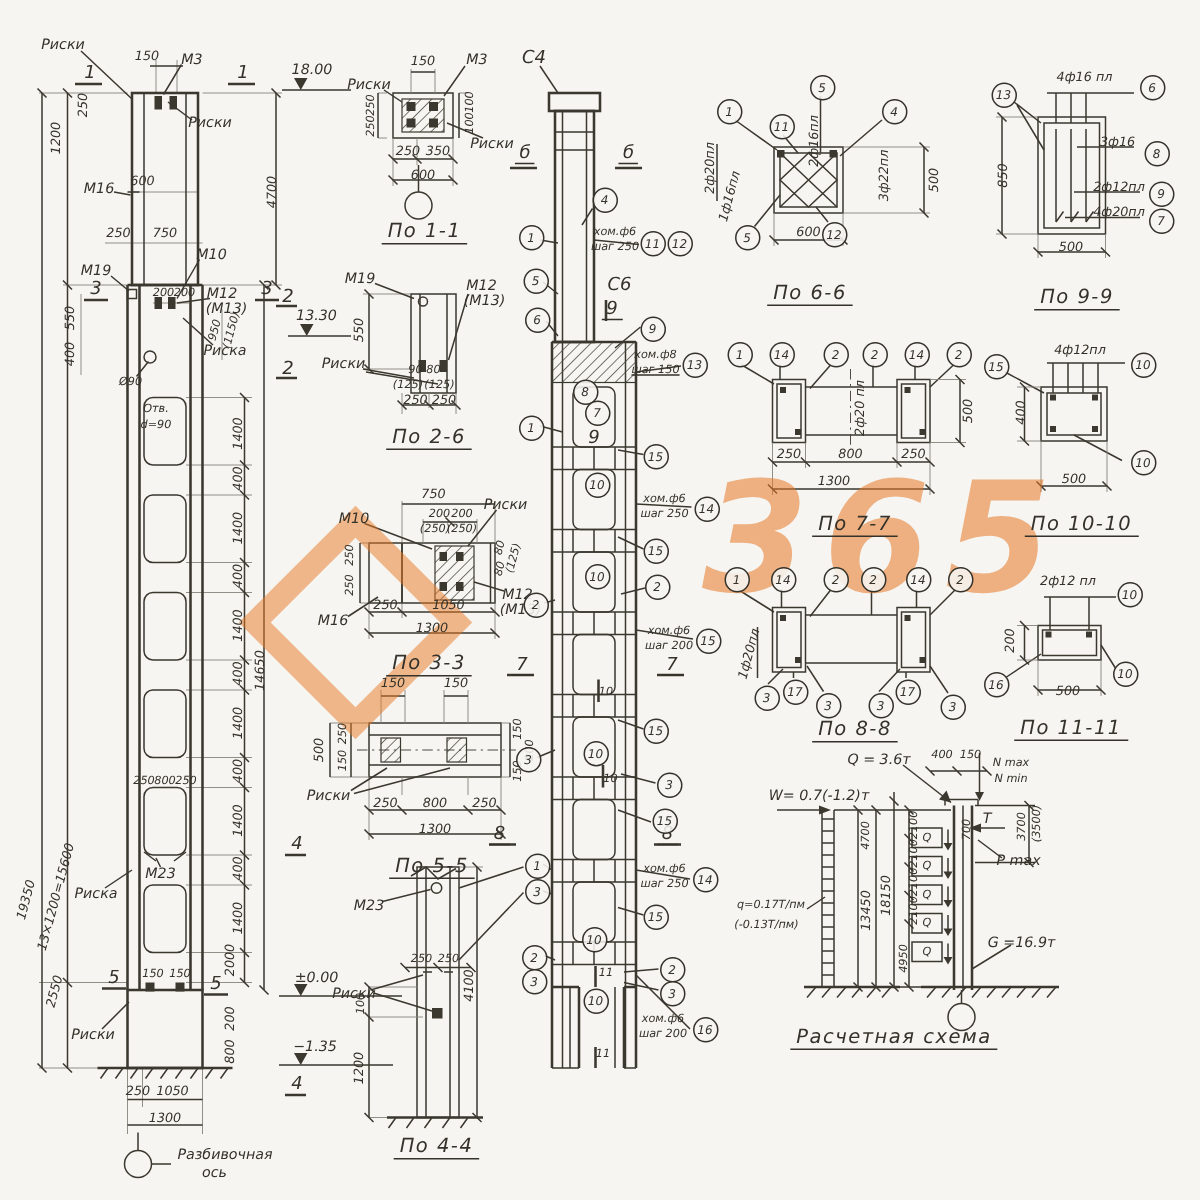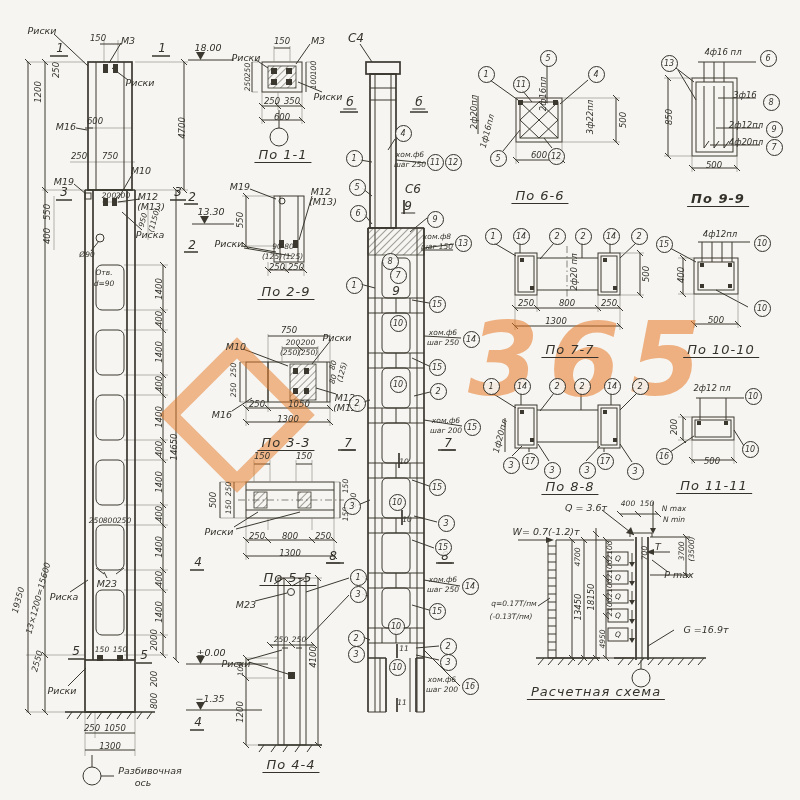--- a/index.html
+++ b/index.html
@@ -417,21 +417,21 @@
       <div class="lbl c-m" style="left: 321px; top: 191px; transform: translate(-50%, -50%);">М12</div>
       <div class="lbl c-m" style="left: 323px; top: 201px; transform: translate(-50%, -50%);">(М13)</div>
       <div class="lbl c-d" style="left: 240px; top: 220px; transform: translate(-50%, -50%) rotate(-90deg);">550</div>
       <div class="lbl c-m" style="left: 229px; top: 243px; transform: translate(-50%, -50%);">Риски</div>
       <div class="lbl c-ds" style="left: 277px; top: 246px; transform: translate(-50%, -50%);">90</div>
       <div class="lbl c-ds" style="left: 289px; top: 246px; transform: translate(-50%, -50%);">80</div>
       <div class="lbl c-ds" style="left: 272px; top: 256px; transform: translate(-50%, -50%);">(125)</div>
       <div class="lbl c-ds" style="left: 293px; top: 256px; transform: translate(-50%, -50%);">(125)</div>
       <div class="lbl c-d" style="left: 277px; top: 267px; transform: translate(-50%, -50%);">250</div>
       <div class="lbl c-d" style="left: 296px; top: 267px; transform: translate(-50%, -50%);">250</div>
-      <div class="lbl c-t" style="left: 286px; top: 292px; transform: translate(-50%, -50%);">По 2-9</div>
+      <div class="lbl c-t" style="left: 286px; top: 292px; transform: translate(-50%, -50%);">По 2-6</div>
       <div class="lbl c-d" style="left: 289px; top: 330px; transform: translate(-50%, -50%);">750</div>
       <div class="lbl c-ds" style="left: 293px; top: 342px; transform: translate(-50%, -50%);">200</div>
       <div class="lbl c-ds" style="left: 308px; top: 342px; transform: translate(-50%, -50%);">200</div>
       <div class="lbl c-ds" style="left: 290px; top: 352px; transform: translate(-50%, -50%);">(250)</div>
       <div class="lbl c-ds" style="left: 308px; top: 352px; transform: translate(-50%, -50%);">(250)</div>
       <div class="lbl c-m" style="left: 337px; top: 337px; transform: translate(-50%, -50%);">Риски</div>
       <div class="lbl c-m" style="left: 236px; top: 346px; transform: translate(-50%, -50%);">М10</div>
       <div class="lbl c-ds" style="left: 233px; top: 370px; transform: translate(-50%, -50%) rotate(-90deg);">250</div>
       <div class="lbl c-ds" style="left: 233px; top: 390px; transform: translate(-50%, -50%) rotate(-90deg);">250</div>
       <div class="lbl c-m" style="left: 222px; top: 414px; transform: translate(-50%, -50%);">М16</div>
@@ -497,21 +497,21 @@
       <div class="lbl c-rt" style="left: 590px; top: 117px; transform: translate(-50%, -50%) rotate(-90deg);">3ф22пл</div>
       <div class="lbl c-d" style="left: 623px; top: 120px; transform: translate(-50%, -50%) rotate(-90deg);">500</div>
       <div class="lbl c-d" style="left: 539px; top: 155px; transform: translate(-50%, -50%);">600</div>
       <div class="lbl c-t" style="left: 540px; top: 196px; transform: translate(-50%, -50%);">По 6-6</div>
       <div class="lbl c-rt" style="left: 723px; top: 52px; transform: translate(-50%, -50%);">4ф16 пл</div>
       <div class="lbl c-rt" style="left: 745px; top: 95px; transform: translate(-50%, -50%); text-align: right;">3ф16</div>
       <div class="lbl c-rt" style="left: 746px; top: 125px; transform: translate(-50%, -50%);">2ф12пл</div>
       <div class="lbl c-rt" style="left: 746px; top: 142px; transform: translate(-50%, -50%);">4ф20пл</div>
       <div class="lbl c-d" style="left: 669px; top: 117px; transform: translate(-50%, -50%) rotate(-90deg);">850</div>
       <div class="lbl c-d" style="left: 714px; top: 165px; transform: translate(-50%, -50%);">500</div>
-      <div class="lbl c-t" style="left: 718px; top: 199px; transform: translate(-50%, -50%); font-weight: bold;">По 9-9</div>
+      <div class="lbl c-t" style="left: 718px; top: 199px; transform: translate(-50%, -50%);">По 9-9</div>
       <div class="lbl c-rt" style="left: 574px; top: 272px; transform: translate(-50%, -50%) rotate(-90deg);">2ф20 пл</div>
       <div class="lbl c-d" style="left: 646px; top: 274px; transform: translate(-50%, -50%) rotate(-90deg);">500</div>
       <div class="lbl c-d" style="left: 526px; top: 303px; transform: translate(-50%, -50%);">250</div>
       <div class="lbl c-d" style="left: 567px; top: 303px; transform: translate(-50%, -50%);">800</div>
       <div class="lbl c-d" style="left: 609px; top: 303px; transform: translate(-50%, -50%);">250</div>
       <div class="lbl c-d" style="left: 556px; top: 321px; transform: translate(-50%, -50%);">1300</div>
       <div class="lbl c-t" style="left: 570px; top: 350px; transform: translate(-50%, -50%);">По 7-7</div>
       <div class="lbl c-rt" style="left: 720px; top: 234px; transform: translate(-50%, -50%);">4ф12пл</div>
       <div class="lbl c-d" style="left: 681px; top: 275px; transform: translate(-50%, -50%) rotate(-90deg);">400</div>
       <div class="lbl c-d" style="left: 716px; top: 320px; transform: translate(-50%, -50%);">500</div>
@@ -541,21 +541,21 @@
       <div class="lbl c-ds" style="left: 618px; top: 558px; transform: translate(-50%, -50%);">Q</div>
       <div class="lbl c-ds" style="left: 618px; top: 577px; transform: translate(-50%, -50%);">Q</div>
       <div class="lbl c-ds" style="left: 618px; top: 596px; transform: translate(-50%, -50%);">Q</div>
       <div class="lbl c-ds" style="left: 618px; top: 615px; transform: translate(-50%, -50%);">Q</div>
       <div class="lbl c-ds" style="left: 618px; top: 634px; transform: translate(-50%, -50%);">Q</div>
       <div class="lbl c-ds" style="left: 644px; top: 553px; transform: translate(-50%, -50%) rotate(-90deg);">700</div>
       <div class="lbl c-m" style="left: 658px; top: 546px; transform: translate(-50%, -50%);">Т</div>
       <div class="lbl c-ds" style="left: 681px; top: 551px; transform: translate(-50%, -50%) rotate(-90deg);">3700</div>
       <div class="lbl c-ds" style="left: 691px; top: 549px; transform: translate(-50%, -50%) rotate(-90deg);">(3500)</div>
       <div class="lbl c-m" style="left: 679px; top: 574px; transform: translate(-50%, -50%);">P max</div>
-      <div class="lbl c-m" style="left: 706px; top: 629px; transform: translate(-50%, -50%);">G =16.9т</div>
+      <div class="lbl c-m" style="left: 681px; top: 629px; transform: translate(-50%, -50%);">G =16.9т</div>
       <div class="lbl c-t" style="left: 596px; top: 692px; transform: translate(-50%, -50%);">Расчетная схема</div>
       <div class="callout" style="left: 345.5px; top: 149.5px;">1</div>
       <div class="callout" style="left: 348.5px; top: 178.5px;">5</div>
       <div class="callout" style="left: 349.5px; top: 204.5px;">6</div>
       <div class="callout" style="left: 345.5px; top: 276.5px;">1</div>
       <div class="callout" style="left: 348.5px; top: 394.5px;">2</div>
       <div class="callout" style="left: 343.5px; top: 497.5px;">3</div>
       <div class="callout" style="left: 349.5px; top: 568.5px;">1</div>
       <div class="callout" style="left: 349.5px; top: 585.5px;">3</div>
       <div class="callout" style="left: 347.5px; top: 629.5px;">2</div>

